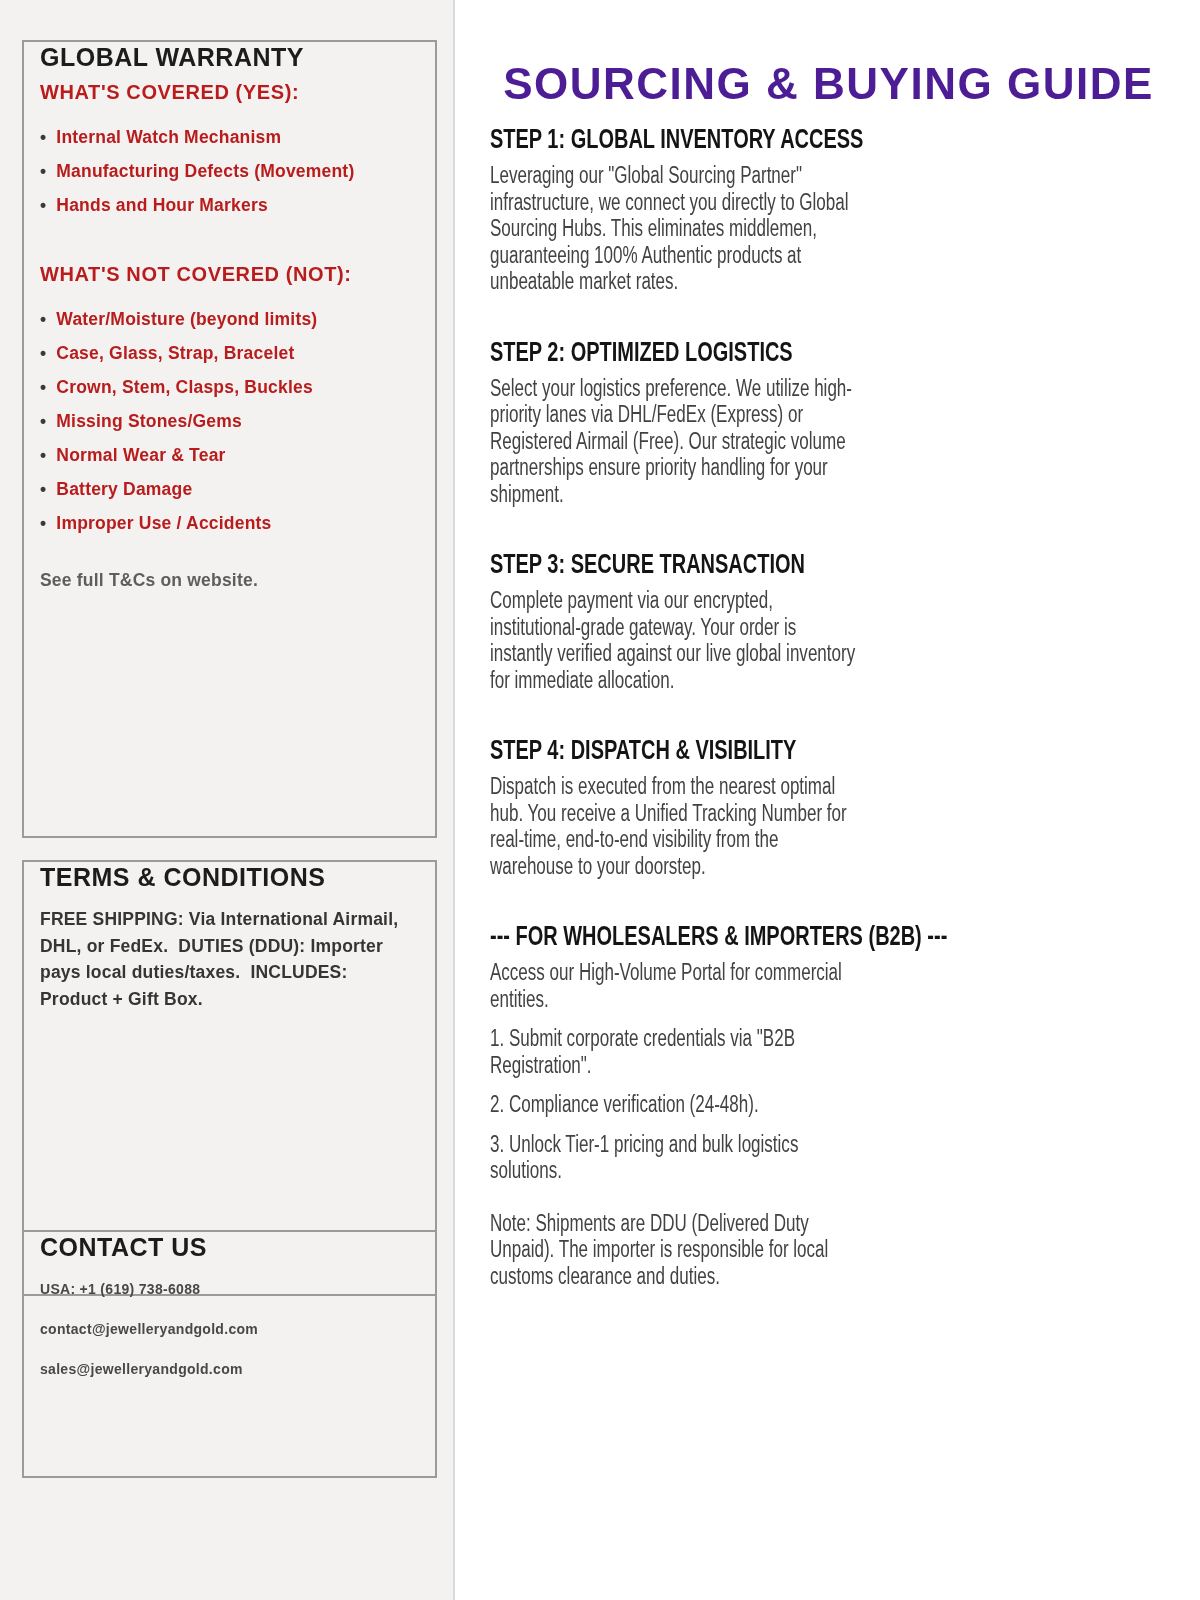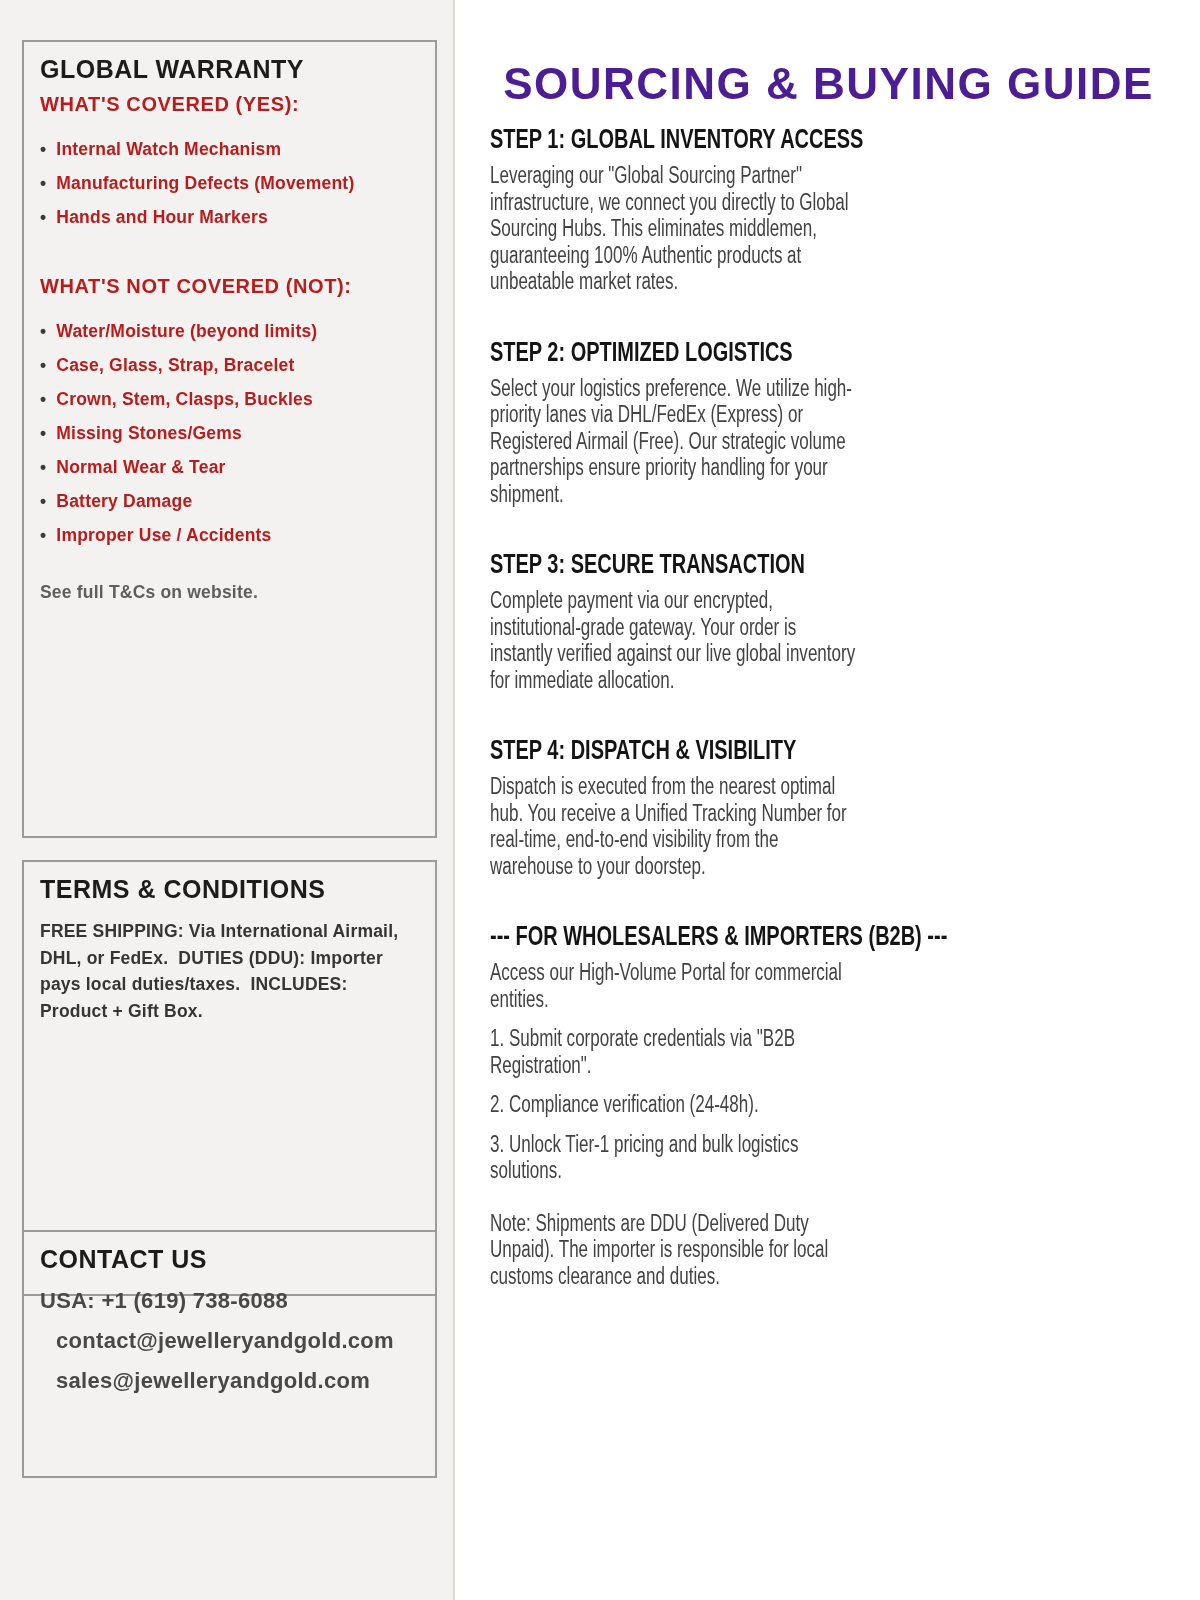--- a/index.html
+++ b/index.html
@@ -10,21 +10,21 @@
     -webkit-font-smoothing:antialiased;
   }
 
   
   .sidebar {
     position:absolute; left:0; top:0; width:455px; height:1600px;
     background:#f3f2f0; border-right:2px solid #dadad8; box-sizing:border-box;
   }
   .panel {
     position:absolute; left:22px; width:415px; box-sizing:border-box;
-    border:2px solid #9c9b99; padding:12px 16px; background:transparent;
+    border:2px solid #9c9b99; padding:0 16px; background:transparent;
   }
   .panel-warranty { top:40px;   height:798px; }
   .panel-terms    { top:860px;  height:436px; }
   .panel-contact  { top:1230px; height:248px; }
 
   .panel h2 {
     margin:0; font-size:25px; line-height:30px; font-weight:700;
     letter-spacing:0.5px; color:#1c1c1c;
   }
   .panel h3 {
@@ -40,24 +40,24 @@
   .panel li::before { content:"•"; margin-right:10px; color:#3a3a3a; }
   .footnote {
     margin:30px 0 0; font-size:17.5px; font-weight:700;
     letter-spacing:0.2px; color:#5e5e5e;
   }
   .terms-body {
     margin:14px 0 0; font-size:17.5px; line-height:26.5px; font-weight:700;
     letter-spacing:0.2px; color:#353535; white-space:pre-wrap;
   }
   .contact-line {
-    margin:16px 0 0; font-size:22px; line-height:22px; font-weight:700;
+    margin:16px 0 0; font-size:14px; line-height:22px; font-weight:700;
     letter-spacing:0.3px; color:#484848;
   }
-  .contact-line + .contact-line { margin-top:18px;margin-left:16px; }
+  .contact-line + .contact-line { margin-top:18px; }
 
   
   .main {
     position:absolute; left:457px; top:0; width:743px; height:1600px;
     background:#ffffff;
   }
   .main-title {
     margin:58px 0 0; text-align:center;
     font-size:44px; line-height:52px; font-weight:700;
     letter-spacing:1.5px; color:#4c1d95;

